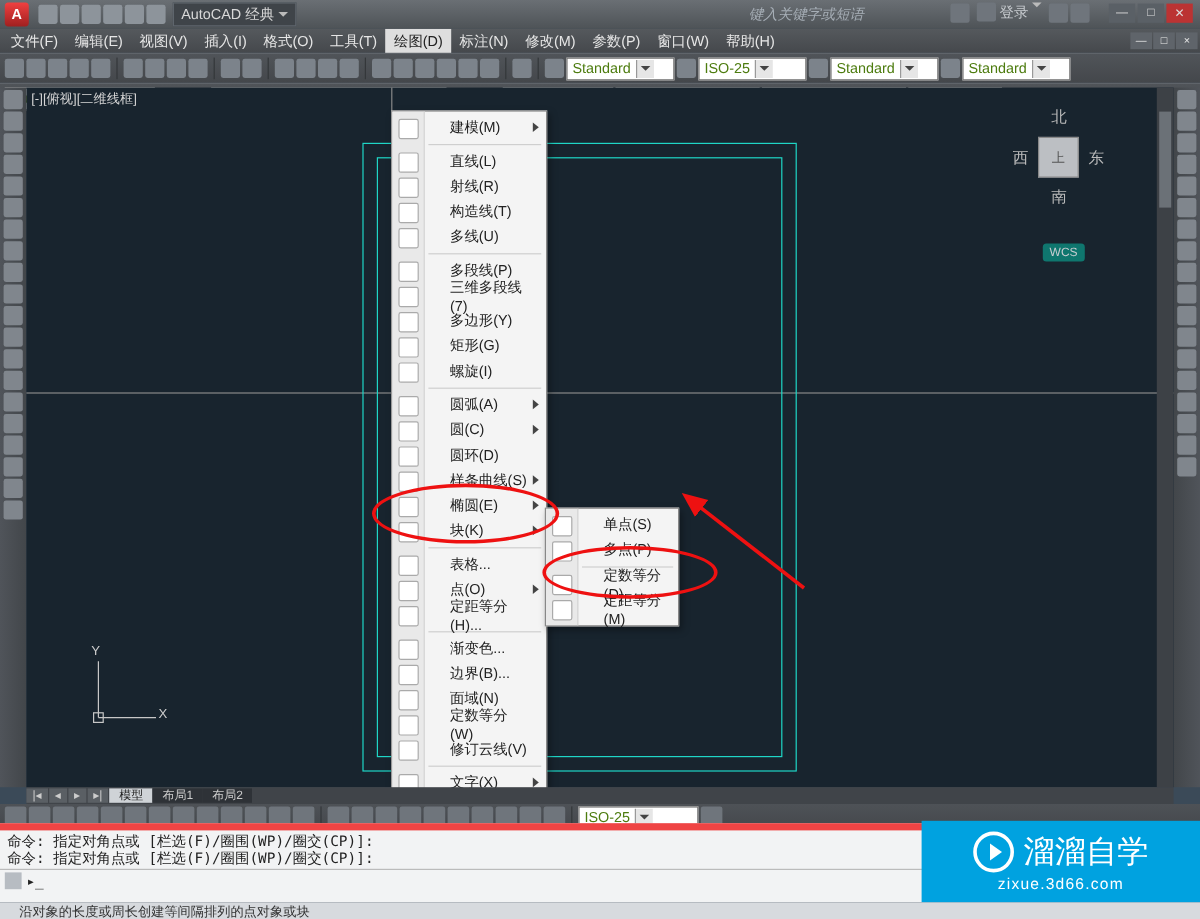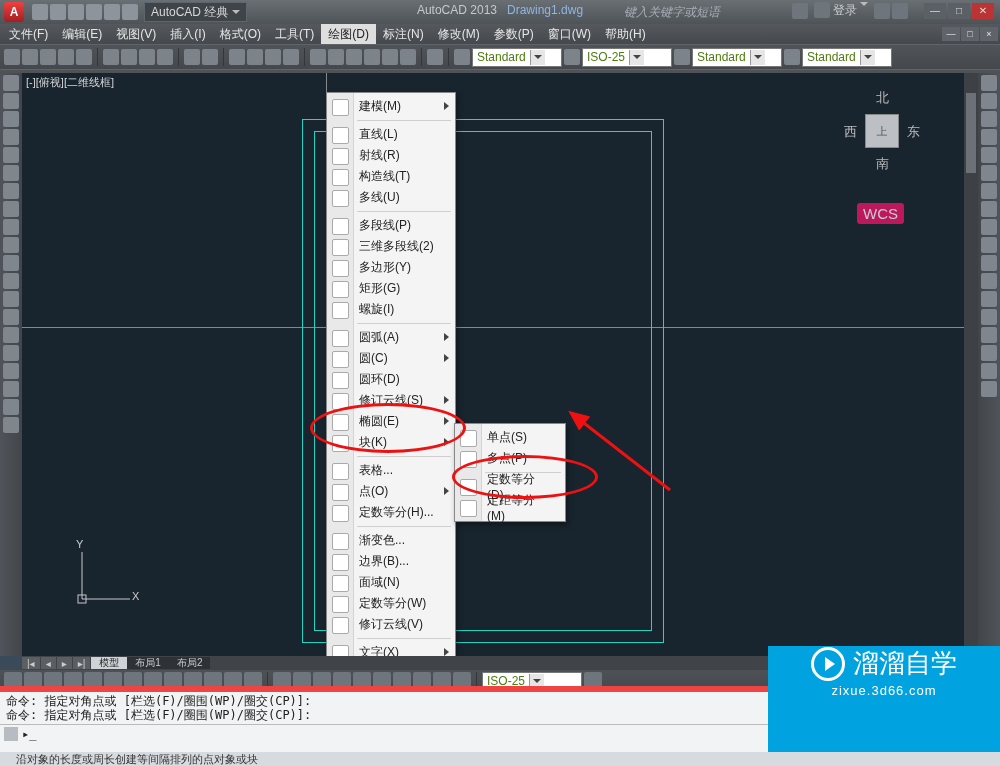--- a/index.html
+++ b/index.html
@@ -44,44 +44,44 @@
 .view-label{position:absolute;top:2px;left:4px;color:#d6d6d6;font-size:11px}
 .rect-outer{position:absolute;border:1px solid #1fd6c6;top:46px;left:280px;width:360px;height:522px}
 .rect-inner{position:absolute;border:1px solid #1fd6c6;top:58px;left:292px;width:336px;height:498px}
 .crosshair-h{position:absolute;top:254px;left:0;right:0;border-top:1px solid #888}
 .crosshair-v{position:absolute;left:304px;top:0;bottom:0;border-left:1px solid #888}
 .ucs{position:absolute;bottom:40px;left:50px;color:#ccc;font-size:11px}
 .viewcube{position:absolute;top:18px;right:56px;width:80px;height:80px;display:flex;align-items:center;justify-content:center}
 .viewcube .cube{width:34px;height:34px;background:#bcbfc3;box-shadow:inset 0 0 0 1px #888;display:flex;align-items:center;justify-content:center;color:#555;font-size:11px}
 .viewcube .dir{position:absolute;color:#bbb;font-size:13px}
 .viewcube .n{top:-2px;left:34px}.viewcube .s{bottom:-2px;left:34px}.viewcube .e{right:2px;top:32px}.viewcube .w{left:2px;top:32px}
-.wcs-badge{position:absolute;top:130px;right:74px;background:#be185d;color:#c9cdd1;font-size:15px;padding:2px 6px;border-radius:3px}
+.wcs-badge{position:absolute;top:130px;right:74px;background:#0f766e;color:#c9cdd1;font-size:10px;padding:2px 6px;border-radius:3px}
 .menu-panel{position:absolute;background:#f4f4f4;border:1px solid #888;box-shadow:2px 3px 6px rgba(0,0,0,.35);font-size:12px;color:#222}
 .menu-panel .iconcol{position:absolute;left:0;top:0;bottom:0;width:26px;background:#e9e9e9;border-right:1px solid #d4d4d4}
-.menu-panel .row{position:relative;height:21px;display:flex;align-items:center;padding-left:32px;padding-right:14px}
+.menu-panel .row{position:relative;height:21px;display:flex;align-items:center;padding-left:48px;padding-right:14px}
 .menu-panel .sep{height:1px;background:#cfcfcf;margin:3px 4px 3px 30px}
 .menu-panel .arrow{position:absolute;right:6px;top:6px;width:0;height:0;border-top:4px solid transparent;border-bottom:4px solid transparent;border-left:5px solid #444}
 .menu-panel .mic{position:absolute;left:5px;top:3px;width:15px;height:15px;border:1px solid #aaa;background:#fff;border-radius:2px}
 .menu1{top:92px;left:326px;width:128px;padding:3px 0}
 .menu2{top:423px;left:454px;width:110px;padding:3px 0}
 .annot{position:absolute;pointer-events:none}
 .ellipse{border:3px solid #e11;border-radius:50%}
 .model-tabs{position:absolute;left:22px;right:22px;bottom:96px;height:14px;background:#404449;display:flex;align-items:center;font-size:10px;color:#ccc}
 .model-tabs .tbtn{padding:0 5px;background:#5a5f64;height:12px;display:flex;align-items:center;margin-right:1px}
 .model-tabs .tab{padding:0 8px;background:#2e3237;height:12px;display:flex;align-items:center}
 .model-tabs .tab.active{background:#cfd3d7;color:#222}
 .status-toolbar{position:absolute;left:0;right:0;bottom:74px;height:22px;background:linear-gradient(#4e5257,#44474b);display:flex;align-items:center;padding:0 4px;gap:2px}
 .status-toolbar .ico{width:18px;height:18px;background:#6f757c;border-radius:2px}
 .cmd-area{position:absolute;left:0;right:0;bottom:14px;height:60px;background:#f2f3f4;border-top:6px solid #ef4444;font-family:SimSun,monospace;font-size:12px;color:#222}
 .cmd-area .hist{padding:2px 6px;line-height:14px;height:28px;overflow:hidden}
 .cmd-area .inputline{display:flex;align-items:center;border-top:1px solid #bbb;height:18px;padding:0 4px}
 .cmd-area .inputline .ic{width:14px;height:14px;background:#b7bcc2;margin-right:4px}
 .cmd-area input{border:none;background:transparent;font-family:inherit;font-size:12px;width:100%;outline:none}
 .statusbar{position:absolute;left:0;right:0;bottom:0;height:14px;background:#d7dade;color:#333;font-size:11px;padding:0 16px;display:flex;align-items:center}
-.watermark{position:absolute;right:0;bottom:14px;width:232px;height:106px;background:#00a2e0;color:#fff;display:flex;align-items:center;flex-direction:column}
+.watermark{position:absolute;right:0;bottom:14px;width:232px;height:68px;background:#00a2e0;color:#fff;display:flex;align-items:center;justify-content:center;flex-direction:column}
 .watermark .big{font-size:26px;display:flex;align-items:center;gap:8px}
 .watermark .play{width:28px;height:28px;border:3px solid #fff;border-radius:50%;display:flex;align-items:center;justify-content:center}
 .watermark .play::after{content:"";border-top:7px solid transparent;border-bottom:7px solid transparent;border-left:10px solid #fff;margin-left:3px}
 .watermark .url{font-size:13px;letter-spacing:1px;margin-top:2px}
 .scrollbar-v{position:absolute;right:22px;top:73px;bottom:110px;width:14px;background:#3d4146}
 .scrollbar-v .thumb{position:absolute;left:2px;right:2px;top:20px;height:80px;background:#6b7177}
 svg.annot-arrow{position:absolute;top:410px;left:560px;width:130px;height:90px;pointer-events:none}
 </style>
 </head>
 <body>
@@ -92,24 +92,20 @@
     <span class="ico"></span>
     <span class="ico"></span>
     <span class="ico"></span>
     <span class="ico"></span>
     <span class="ico"></span>
     <span class="ico"></span>
   </div>
   <div class="workspace-sel">
     <span>AutoCAD 经典</span>
     <span class="little-arrow"></span>
-  </div>
-  <div class="title-center">
-    <span class="title-app">AutoCAD 2013</span>&nbsp;&nbsp;
-    <span class="title-file">Drawing1.dwg</span>
   </div>
   <div class="search-phrase">键入关键字或短语</div>
   <div class="title-right">
     <div class="grp">
         <span class="tri-ico"></span>
       </div>
     <div class="user-grp">
       <span class="tri-ico"></span>
       <span>登录</span>
       <span class="little-arrow"></span>
@@ -338,21 +334,21 @@
         <span class="mic"></span>
         <span>多线(U)</span>
       </div>
       <div class="sep"></div>
       <div class="row">
         <span class="mic"></span>
         <span>多段线(P)</span>
       </div>
       <div class="row">
         <span class="mic"></span>
-        <span>三维多段线(2)</span>
+        <span>三维多段线(7)</span>
       </div>
       <div class="row">
         <span class="mic"></span>
         <span>多边形(Y)</span>
       </div>
       <div class="row">
         <span class="mic"></span>
         <span>矩形(G)</span>
       </div>
       <div class="row">
@@ -369,21 +365,21 @@
         <span class="mic"></span>
         <span>圆(C)</span>
         <span class="arrow"></span>
       </div>
       <div class="row">
         <span class="mic"></span>
         <span>圆环(D)</span>
       </div>
       <div class="row">
         <span class="mic"></span>
-        <span>修订云线(S)</span>
+        <span>样条曲线(S)</span>
         <span class="arrow"></span>
       </div>
       <div class="row">
         <span class="mic"></span>
         <span>椭圆(E)</span>
         <span class="arrow"></span>
       </div>
       <div class="row">
         <span class="mic"></span>
         <span>块(K)</span>
@@ -394,21 +390,21 @@
         <span class="mic"></span>
         <span>表格...</span>
       </div>
       <div class="row">
         <span class="mic"></span>
         <span>点(O)</span>
         <span class="arrow"></span>
       </div>
       <div class="row">
         <span class="mic"></span>
-        <span>定数等分(H)...</span>
+        <span>定距等分(H)...</span>
       </div>
       <div class="sep"></div>
       <div class="row">
         <span class="mic"></span>
         <span>渐变色...</span>
       </div>
       <div class="row">
         <span class="mic"></span>
         <span>边界(B)...</span>
       </div>

